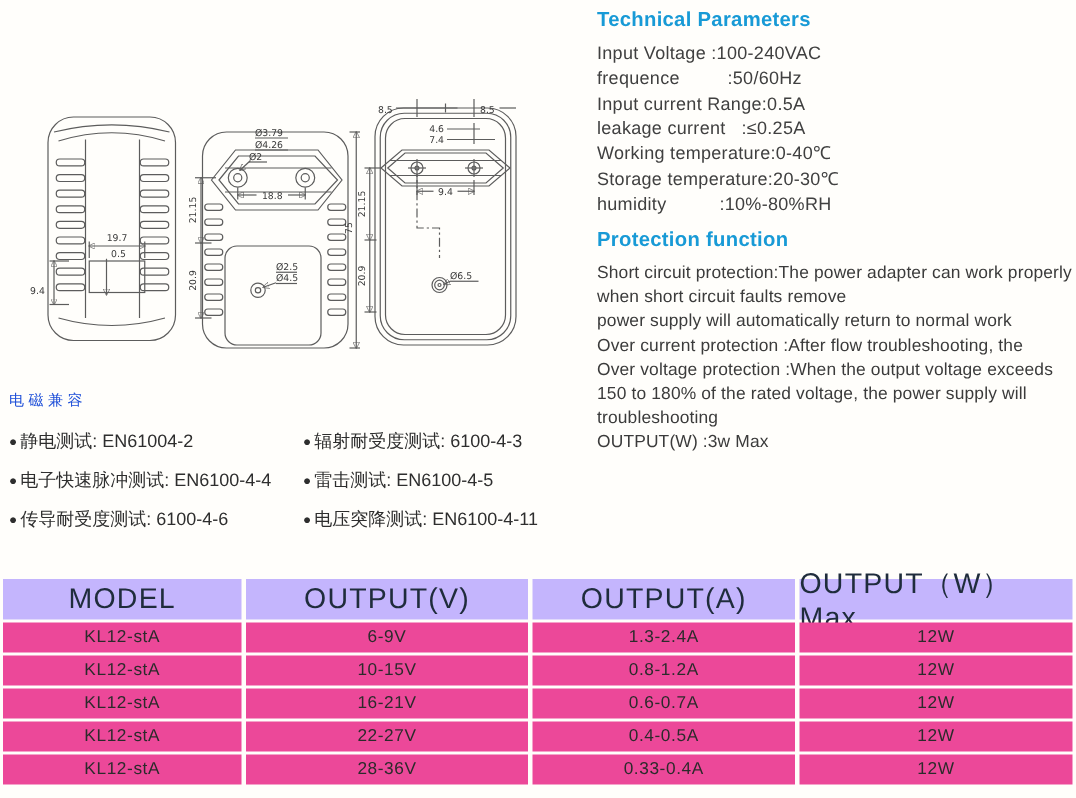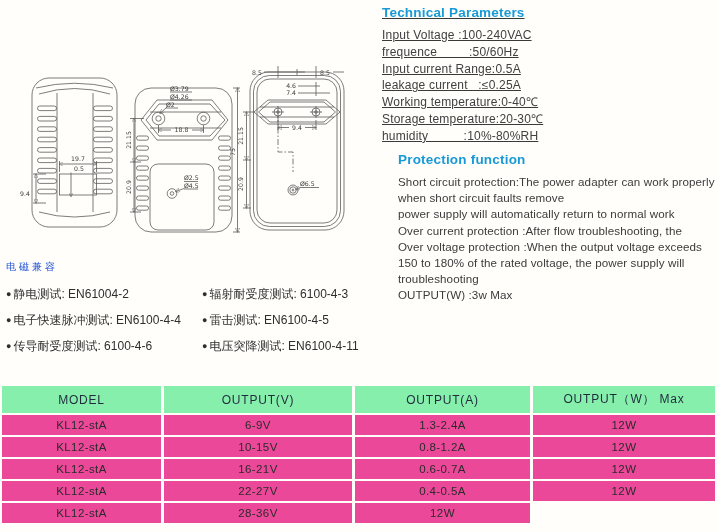--- a/index.html
+++ b/index.html
@@ -3,21 +3,21 @@
 <meta charset="utf-8">
 <style>
   html,body{margin:0;padding:0;}
   body{
     width:717px;height:532px;position:relative;overflow:hidden;
     background:#fffefb;
     font-family:"Liberation Sans", sans-serif;
     color:#3a3a3a;
   }
   
-  .col-right{position:absolute;left:382px;top:5px;width:318px;text-decoration:underline;}
+  .col-right{position:absolute;left:398px;top:5px;width:318px;}
   .blue-head{
     font-size:13.5px;font-weight:bold;color:#189ad6;margin:0 0 7px 0;
     letter-spacing:.2px;
   }
   .pline{
     font-size:12px;line-height:16.8px;color:#404040;white-space:pre;
     letter-spacing:.2px;
   }
   .prot-block{position:absolute;left:398px;top:152px;width:320px;}
   .tline{font-size:11.6px;line-height:16.2px;color:#3b3b3b;letter-spacing:.1px;}
@@ -31,21 +31,21 @@
 
   
   .spec-table{
     position:absolute;left:2px;top:386px;width:713px;
     display:grid;
     grid-template-columns:159px 188px 175px 1fr;
     grid-template-rows:27px repeat(5,20px);
     gap:2px 3px;
   }
   .th{
-    background:#86efac;color:#1f2c3c;font-size:12px;letter-spacing:.8px;
+    background:#c4b5fd;color:#1f2c3c;font-size:19px;letter-spacing:.8px;
     display:flex;align-items:center;justify-content:center;
   }
   .td{
     background:#ec4899;color:#2b2b2b;font-size:11.5px;letter-spacing:.4px;
     display:flex;align-items:center;justify-content:center;
   }
 
   
   .drawings{position:absolute;left:0;top:0;width:392px;height:260px;}
   .drawings line,.drawings path,.drawings rect,.drawings circle,.drawings polyline{
@@ -293,14 +293,15 @@
   <div class="td">0.6-0.7A</div>
   <div class="td">12W</div>
 
   <div class="td">KL12-stA</div>
   <div class="td">22-27V</div>
   <div class="td">0.4-0.5A</div>
   <div class="td">12W</div>
 
   <div class="td">KL12-stA</div>
   <div class="td">28-36V</div>
+  <div class="td">0.33-0.4A</div>
   <div class="td">12W</div>
 </div>
 
 </body></html>

